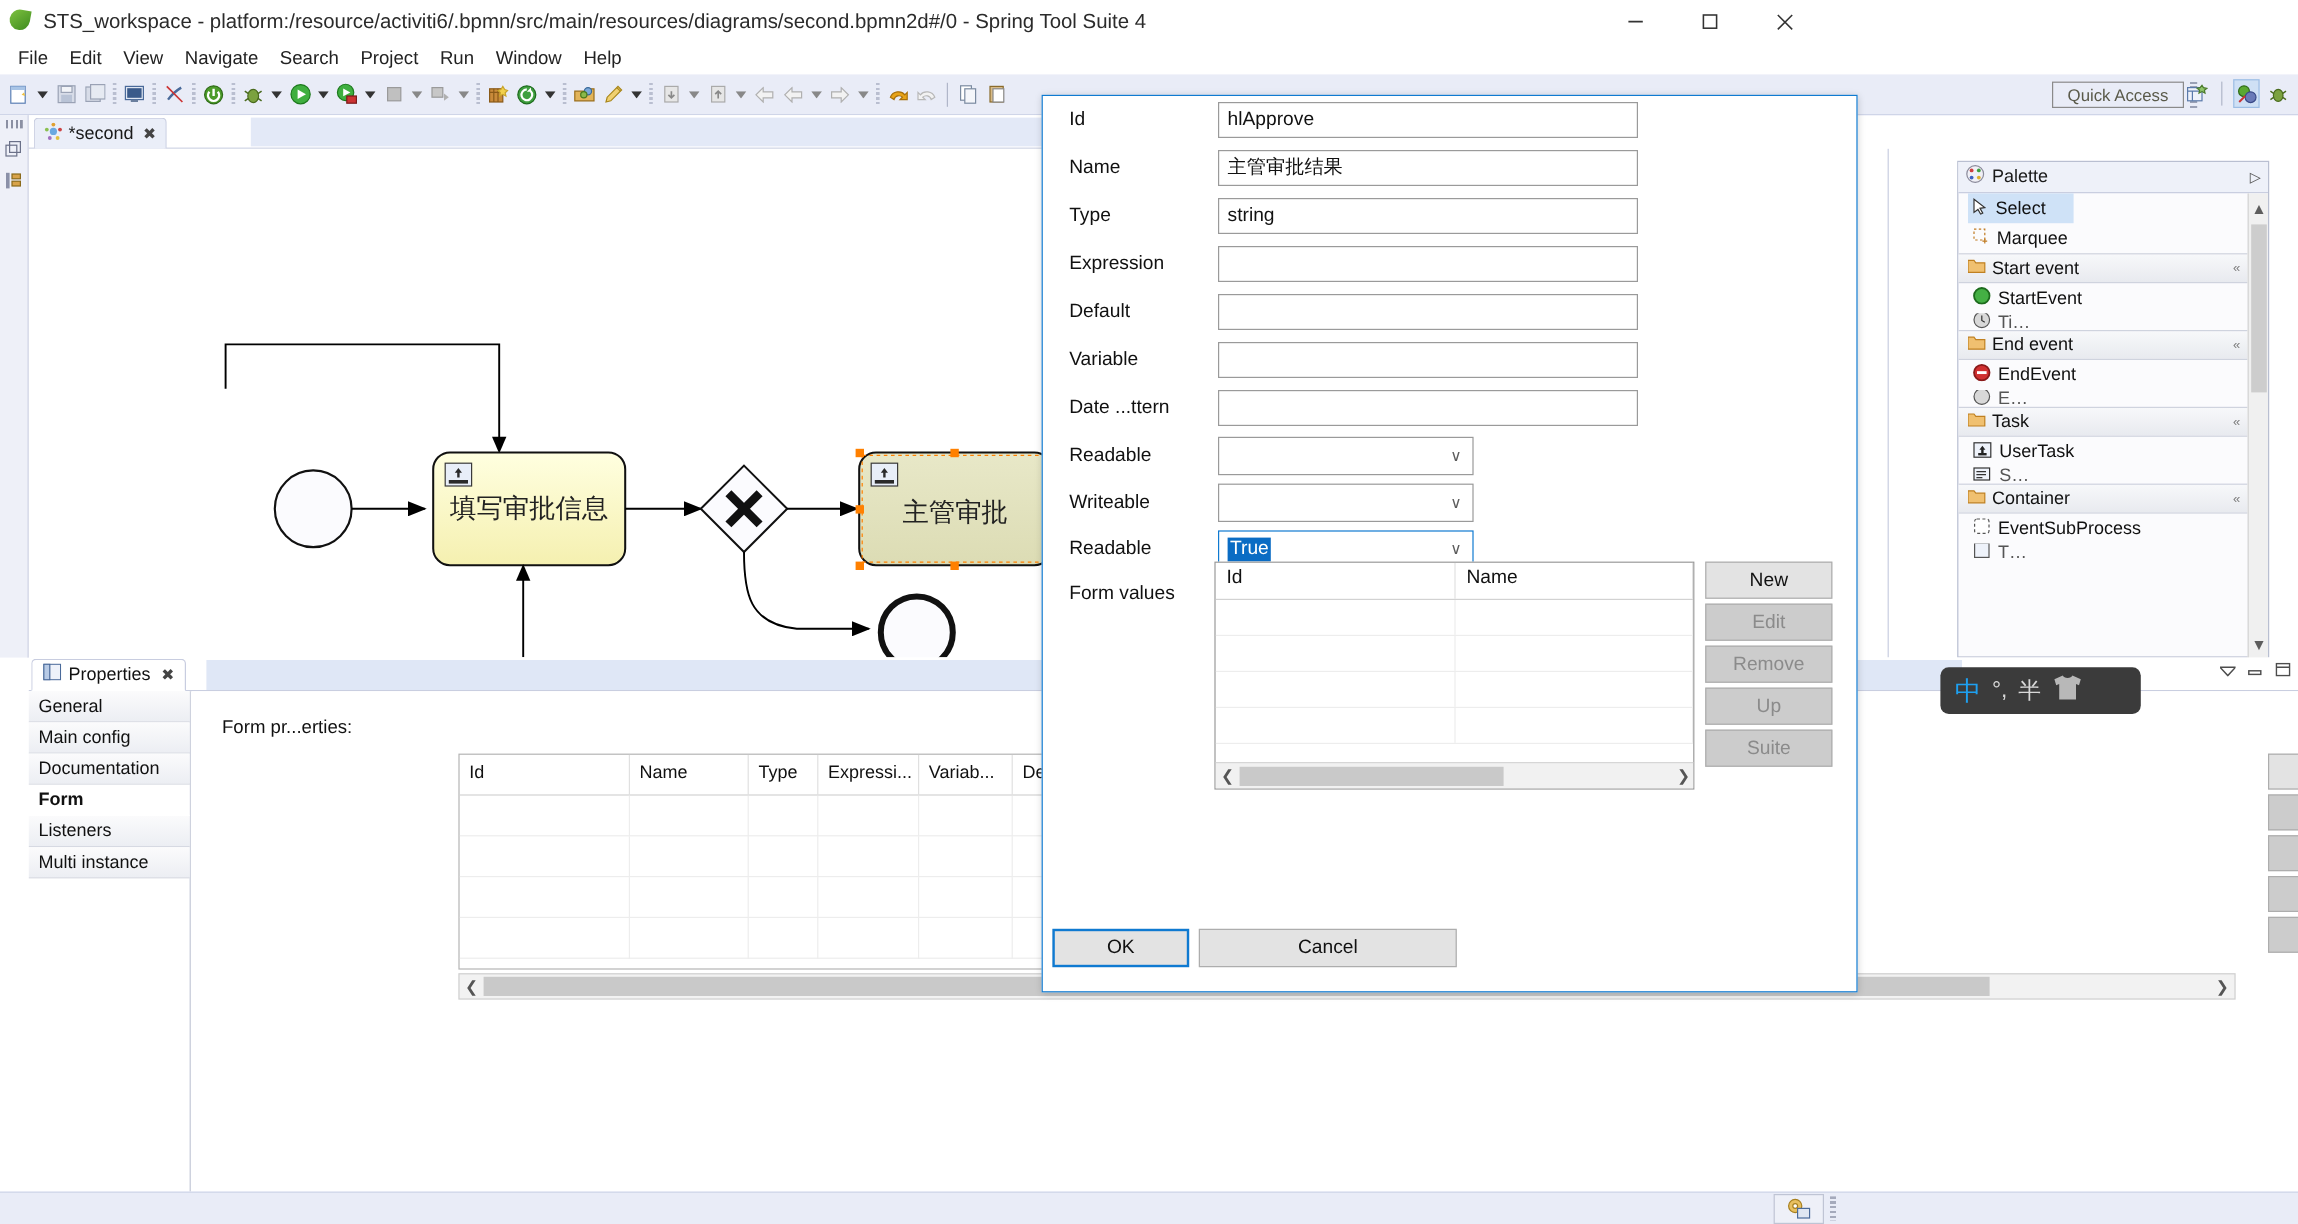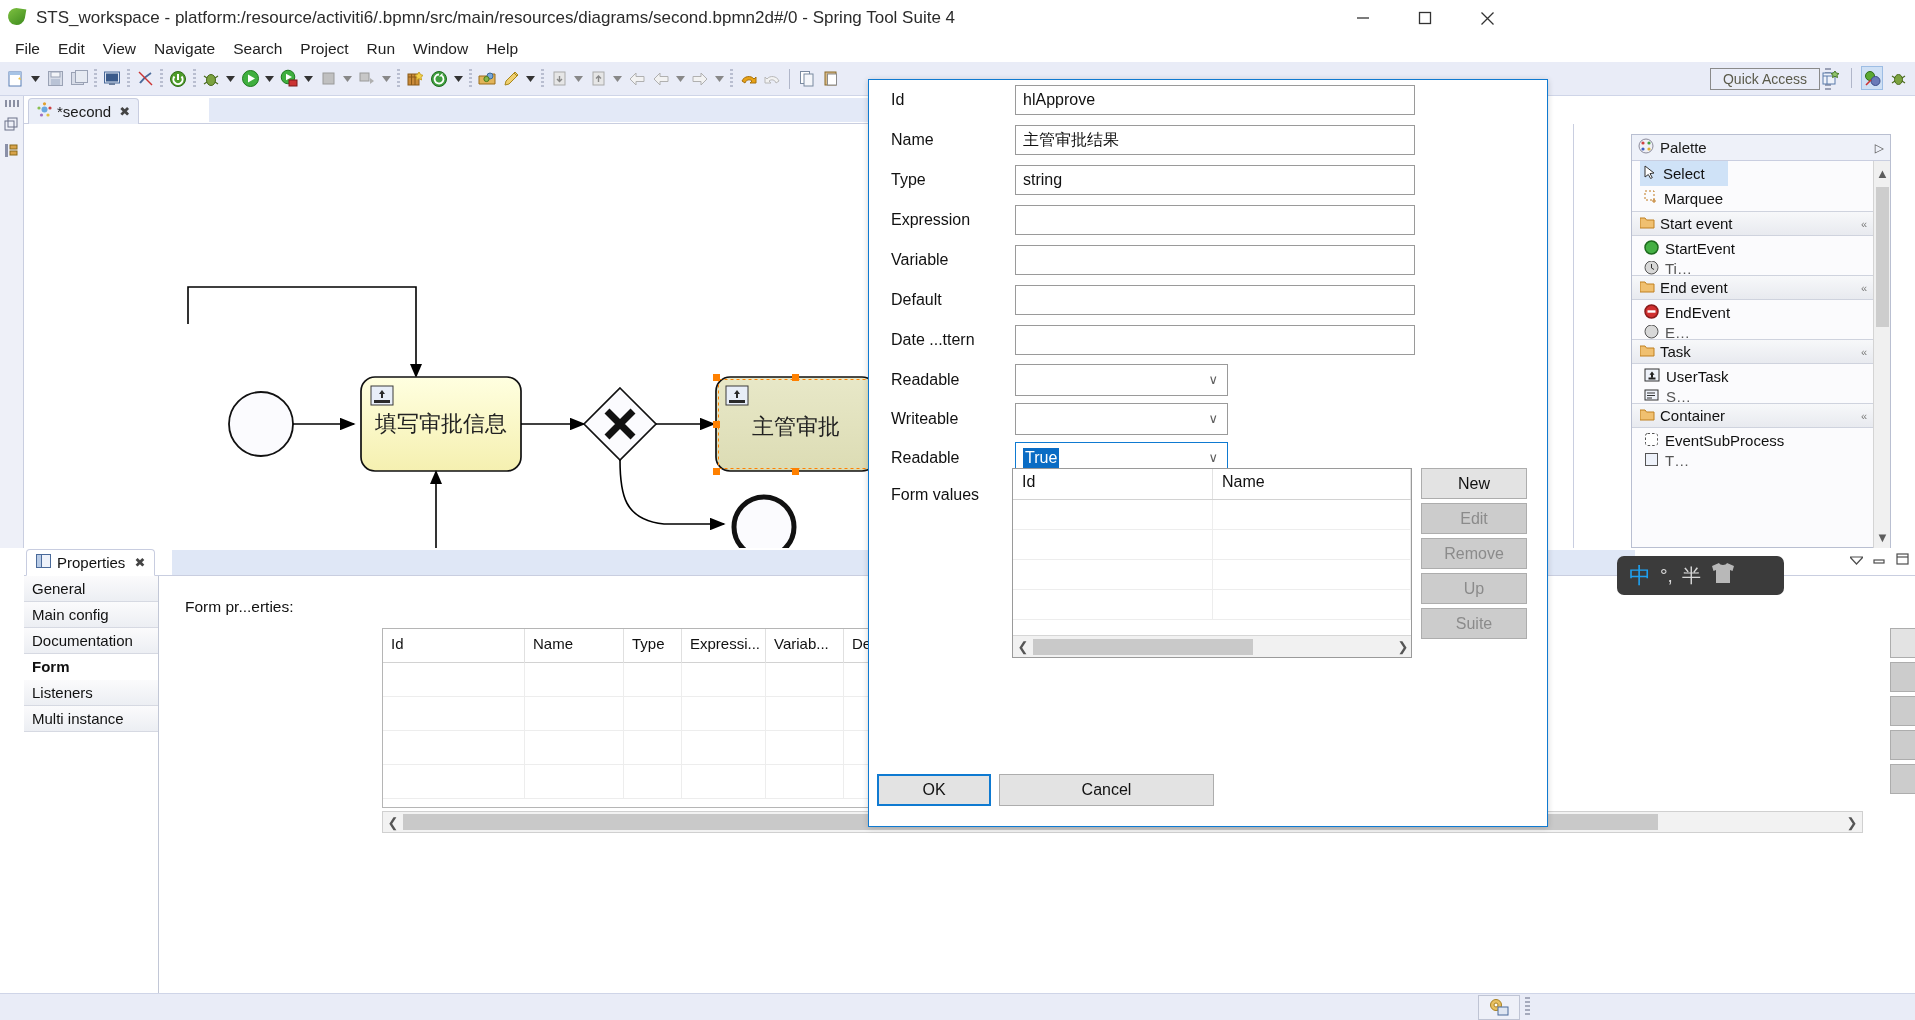--- a/index.html
+++ b/index.html
@@ -237,21 +237,21 @@
   .dlg-icon::before { content:''; position:absolute; left:2px; top:2px; width:7px; height:13px; background:#1a8f4c; }
   .dlg-icon::after  { content:''; position:absolute; left:10px; top:2px; width:7px; height:13px; background:#2f7fc4; }
   .dlg-title { font-size: 17.5px; color: #111; }
   .dlg-close { margin-left: auto; width: 36px; height: 30px;
                display: flex; align-items: center; justify-content: center; color: #222; }
   .dlg-body { position: relative; padding: 0 22px; }
 
   .frow { display: flex; align-items: center; height: 40px; }
   .flabel { width: 124px; font-size: 16px; color: #111; flex: none; }
   .finput {
-    width: 400px; height: 30px; border: 1px solid #9a9a9a; background: #ffffff;
+    width: 350px; height: 30px; border: 1px solid #9a9a9a; background: #ffffff;
     font-size: 16px; color: #111; padding: 0 7px; line-height: 28px;
     font-family: "Liberation Sans", sans-serif;
   }
   .fselect {
     width: 213px; height: 32px; border: 1px solid #9a9a9a; background: #ffffff;
     font-size: 16px; color: #111; padding: 0 7px; display: flex; align-items: center;
     position: relative;
   }
   .fselect.focused { border: 1px solid #0f7ad1; }
   .fselect .sel-val { background: #0a6cc4; color: #ffffff; padding: 1px 2px; }
@@ -1038,25 +1038,25 @@
       </div>
       <div class="frow">
         <div class="flabel">Type</div>
         <div class="finput">string</div>
       </div>
       <div class="frow">
         <div class="flabel">Expression</div>
         <div class="finput"></div>
       </div>
       <div class="frow">
+        <div class="flabel">Default</div>
+        <div class="finput"></div>
+      </div>
+      <div class="frow">
         <div class="flabel">Variable</div>
-        <div class="finput"></div>
-      </div>
-      <div class="frow">
-        <div class="flabel">Default</div>
         <div class="finput"></div>
       </div>
       <div class="frow">
         <div class="flabel">Date ...ttern</div>
         <div class="finput"></div>
       </div>
 
       <div class="frow" style="height:39px">
         <div class="flabel">Readable</div>
         <div class="fselect">

